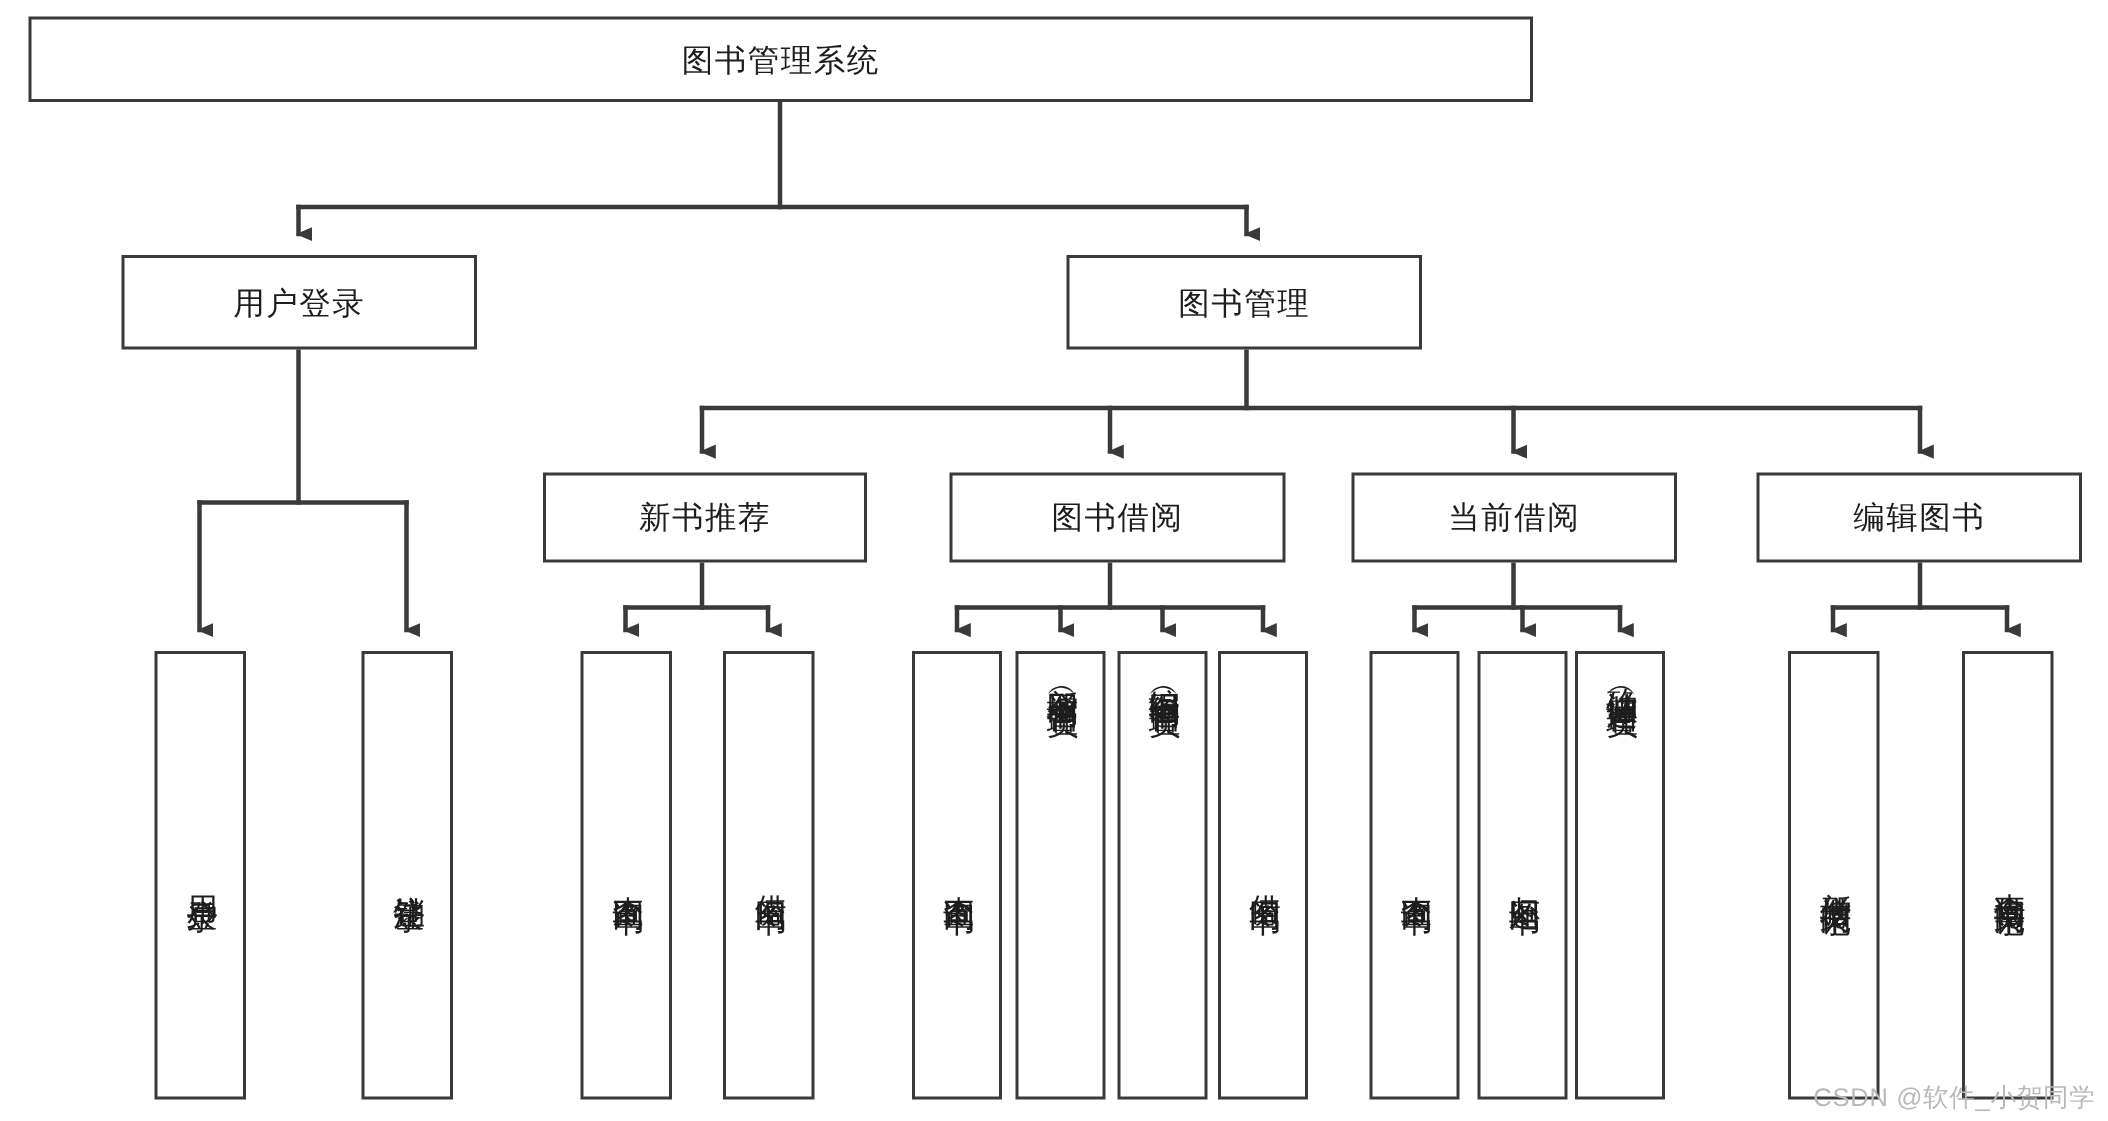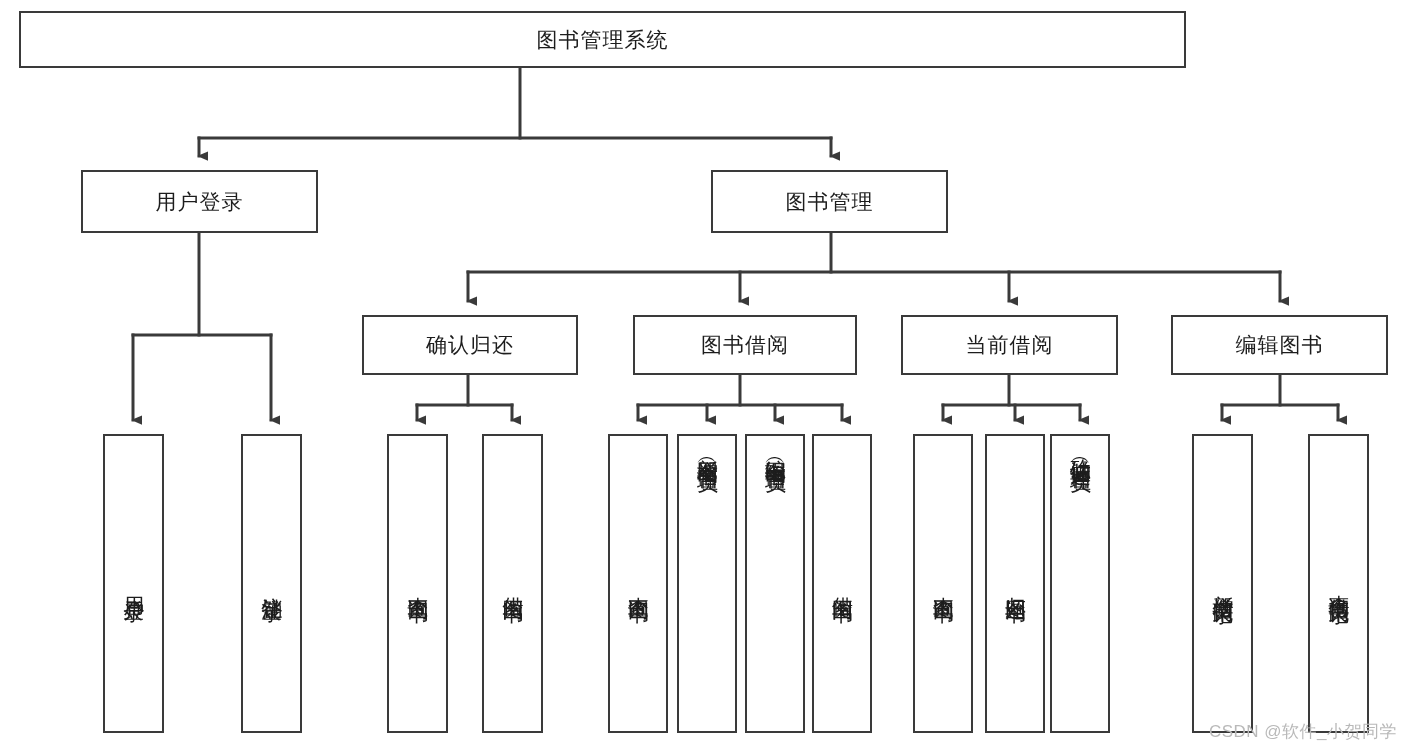--- a/index.html
+++ b/index.html
@@ -118,26 +118,26 @@
       <path d="M1015,405 L1015,420" marker-end="url(#arr)"></path>
       <path d="M1080,405 L1080,420" marker-end="url(#arr)"></path>
 
       <path d="M1280,375 L1280,405"></path>
       <path d="M1222,405 L1338,405"></path>
       <path d="M1222,405 L1222,420" marker-end="url(#arr)"></path>
       <path d="M1338,405 L1338,420" marker-end="url(#arr)"></path>
     </g>
   </svg>
 
-  <div class="node h" style="left:19px;top:11px;width:1167px;height:57px;text-align:right;">图书管理系统</div>
+  <div class="node h" style="left:19px;top:11px;width:1003px;height:57px;text-align:right;">图书管理系统</div>
 
   <div class="node h" style="left:81px;top:170px;width:237px;height:63px;">用户登录</div>
   <div class="node h" style="left:711px;top:170px;width:237px;height:63px;">图书管理</div>
 
-  <div class="node h" style="left:362px;top:315px;width:216px;height:60px;">确认归还</div>
+  <div class="node h" style="left:362px;top:315px;width:216px;height:60px;">新书推荐</div>
   <div class="node h" style="left:633px;top:315px;width:224px;height:60px;">图书借阅</div>
   <div class="node h" style="left:901px;top:315px;width:217px;height:60px;text-align:right;">当前借阅</div>
   <div class="node h" style="left:1171px;top:315px;width:217px;height:60px;">编辑图书</div>
 
   <div class="node v mid" style="left:103px;top:434px;width:61px;height:299px;">
     <span class="vtext">用户登录</span>
   </div>
   <div class="node v mid" style="left:241px;top:434px;width:61px;height:299px;">
     <span class="vtext">注销登录</span>
   </div>

